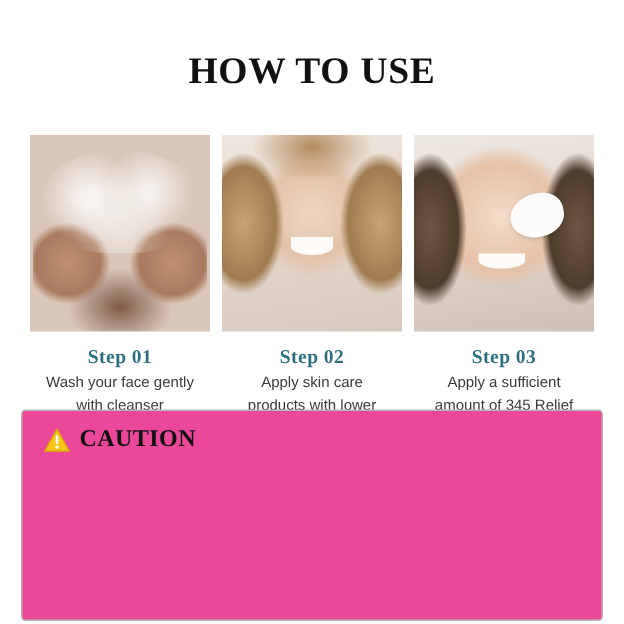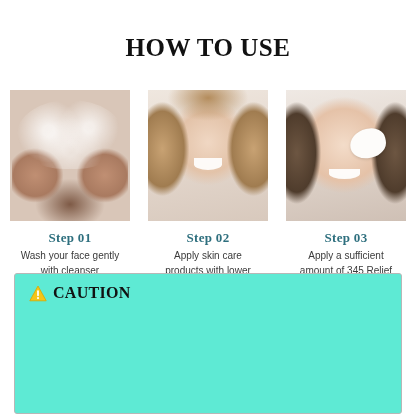--- a/index.html
+++ b/index.html
@@ -28,21 +28,21 @@
     font-size: 25px;
     letter-spacing: 0.5px;
     color: #111111;
     margin: 12px;
     padding-top: 22px;
     padding-bottom: 16px;
   }
   .steps {
     display: flex;
     justify-content: center;
-    gap: 18px;
+    gap: 8px;
     padding: 0 20px;
   }
   .step {
     width: 120px;
     display: flex;
     flex-direction: column;
     align-items: center;
   }
   .photo {
     width: 120px;
@@ -73,21 +73,21 @@
   }
   .caution-box {
     position: absolute;
     left: 14px;
     right: 14px;
     bottom: 14px;
     height: 141px;
     box-sizing: border-box;
     border: 1px solid #b7b7b7;
     border-radius: 3px;
-    background: #5eead4;
+    background: #ec4899;
     padding: 10px 14px 8px 14px;
   }
   .caution-head {
     display: flex;
     align-items: center;
     gap: 6px;
     margin-bottom: 7px;
   }
   .warn-icon {
     width: 18px;

